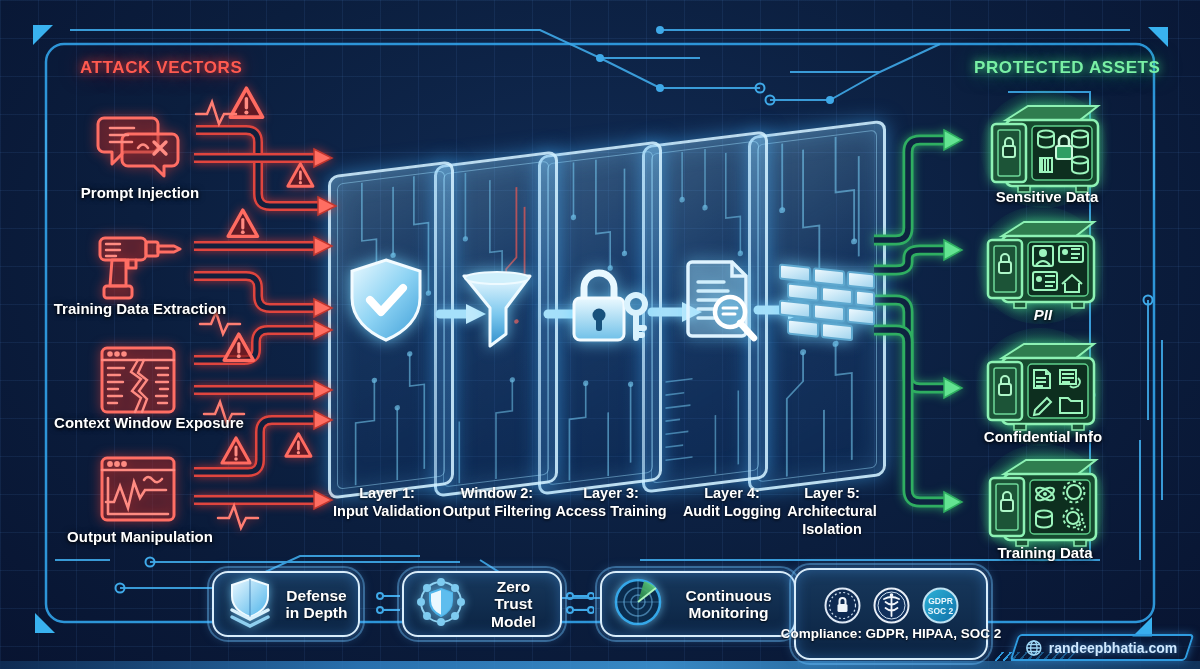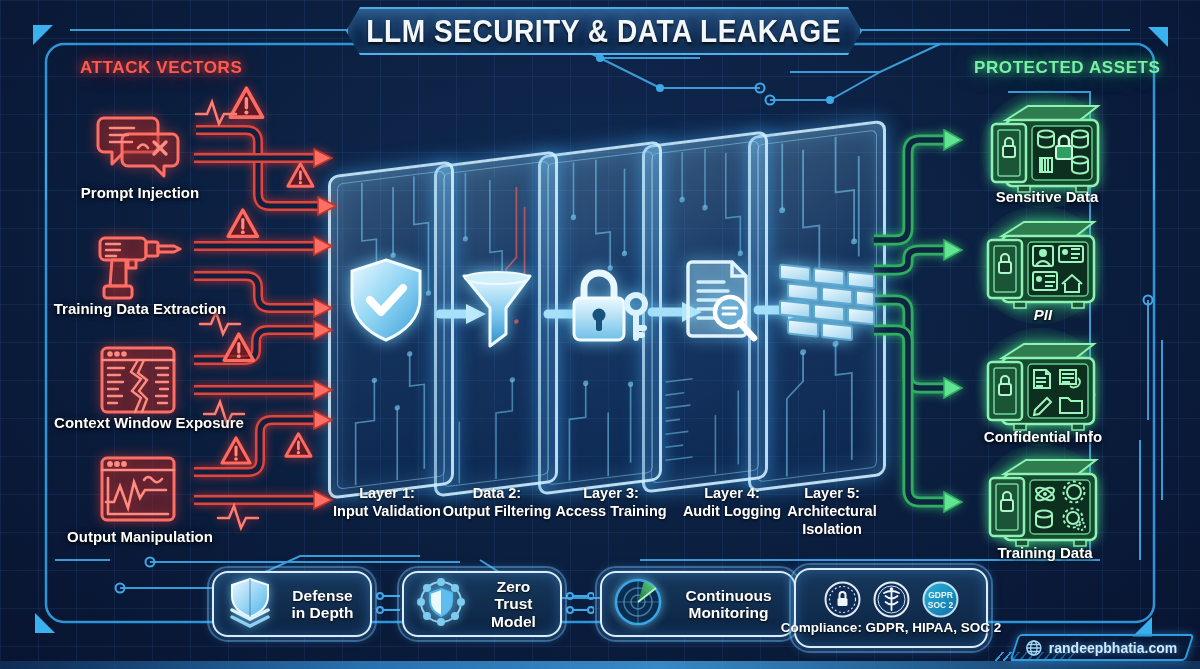--- a/index.html
+++ b/index.html
@@ -72,21 +72,21 @@
 
   
   .pbox{z-index:10;height:66px;border:2px solid #d9edfb;border-radius:16px;
     background:linear-gradient(180deg,#17385c,#0b2342);
     box-shadow:0 0 12px rgba(90,180,255,.55), inset 0 0 14px rgba(70,150,230,.4);
     outline:2px solid rgba(110,195,255,.4);outline-offset:3px;
     display:flex;align-items:center;gap:9px;padding:0 10px;box-sizing:border-box;}
   .pbox .ptext{color:#fff;font-weight:bold;font-size:15.5px;line-height:1.12;text-align:center;flex:1;
     text-shadow:0 1px 2px rgba(0,0,0,.9);}
   .picon{flex:0 0 auto;display:block;filter:drop-shadow(0 0 5px rgba(120,210,255,.7));}
-  .pbox-compliance{flex-direction:column;justify-content:center;gap:2px;height:80px;padding:4px 10px;}
+  .pbox-compliance{flex-direction:column;justify-content:center;gap:2px;height:92px;padding:4px 10px;}
   .badges{display:flex;gap:12px;align-items:center;}
   .comp-label{color:#fff;font-weight:bold;font-size:13.5px;text-shadow:0 1px 2px rgba(0,0,0,.9);white-space:nowrap;}
   .conn{z-index:9;}
 
   
   .wm{left:1014px;top:634px;width:176px;height:27px;z-index:11;display:flex;align-items:center;gap:7px;
     border:2px solid #2f9ce0;border-radius:4px;padding:0 10px;box-sizing:border-box;
     transform:skewX(-18deg);background:rgba(10,30,60,.55);box-shadow:0 0 8px rgba(60,160,240,.5);}
   .wm-inner{display:flex;align-items:center;gap:7px;transform:skewX(18deg);}
   .wm span{color:#cfe9ff;font-weight:bold;font-size:14px;white-space:nowrap;
@@ -128,23 +128,20 @@
         <circle cx="1090" cy="395" r="4.5"></circle>
       <circle cx="1148" cy="300" r="4.5"></circle>
     </g>
   </svg>
   <div class="corner c-tl"></div>
   <div class="corner c-tr"></div>
   <div class="corner c-bl"></div>
   <div class="corner c-br"></div>
   <div class="abs bottom-glow"></div>
 
-  <div class="abs title-banner">
-    <span>LLM SECURITY &amp; DATA LEAKAGE</span>
-  </div>
 
   <div class="abs heading heading-attack">ATTACK VECTORS</div>
   <div class="abs heading heading-assets">PROTECTED ASSETS</div>
 
   <div class="abs av-icon" style="left:96px;top:110px;">
     <svg width="86" height="76" viewBox="0 0 86 76">
       <g fill="rgba(120,25,30,.35)" stroke="#ff6e64" stroke-width="3" stroke-linejoin="round">
         <path d="M8,8 h48 a6,6 0 0 1 6,6 v22 a6,6 0 0 1 -6,6 h-28 l-12,12 v-12 h-8 a6,6 0 0 1 -6,-6 v-22 a6,6 0 0 1 6,-6 z"></path>
         <path d="M32,24 h44 a6,6 0 0 1 6,6 v20 a6,6 0 0 1 -6,6 h-8 v10 l-10,-10 h-26 a6,6 0 0 1 -6,-6 v-20 a6,6 0 0 1 6,-6 z"></path>
       </g>
@@ -368,21 +365,21 @@
           <rect x="48" y="56" width="30" height="14" rx="2"></rect>
       </g>
     </svg>
   </div>
 
   <div class="abs layer-label" style="left:321px;top:484px;">
     <div>Layer 1:</div>
     <div>Input Validation</div>
   </div>
   <div class="abs layer-label" style="left:431px;top:484px;">
-    <div>Data 2:</div>
+    <div>Window 2:</div>
     <div>Output Filtering</div>
   </div>
   <div class="abs layer-label" style="left:545px;top:484px;">
     <div>Layer 3:</div>
     <div>Access Training</div>
   </div>
   <div class="abs layer-label" style="left:666px;top:484px;">
     <div>Layer 4:</div>
     <div>Audit Logging</div>
   </div>
@@ -593,21 +590,21 @@
       <path d="M874,330 H896 Q908,330 908,342 V490 Q908,502 920,502 H944" stroke="#0e2440" stroke-width="5.5"></path>
       <g fill="#63e492" stroke="#2fae61" stroke-width="1.5">
         <polygon points="944,130 962,140 944,150"></polygon>
           <polygon points="944,240 962,250 944,260"></polygon>
         <polygon points="944,378 962,388 944,398"></polygon>
           <polygon points="944,492 962,502 944,512"></polygon>
       </g>
     </g>
   </svg>
 
-  <div class="abs pbox" style="left:212px;top:571px;width:160px;">
+  <div class="abs pbox" style="left:212px;top:571px;width:148px;">
     <span class="picon">
       <svg width="52" height="52" viewBox="0 0 52 52">
         <defs>
             <linearGradient id="gls" x1="0" y1="0" x2="1" y2="1">
           <stop offset="0" stop-color="#eaf8ff"></stop>
               <stop offset="1" stop-color="#4db4ea"></stop>
             </linearGradient>
           </defs>
         <path d="M26,3 L44,9 V20 C44,30 36,37 26,41 C16,37 8,30 8,20 V9 Z" fill="url(#gls)" stroke="#f2fbff" stroke-width="2"></path>
         <path d="M26,3 V41" stroke="rgba(30,100,160,.45)" stroke-width="1.5"></path>

